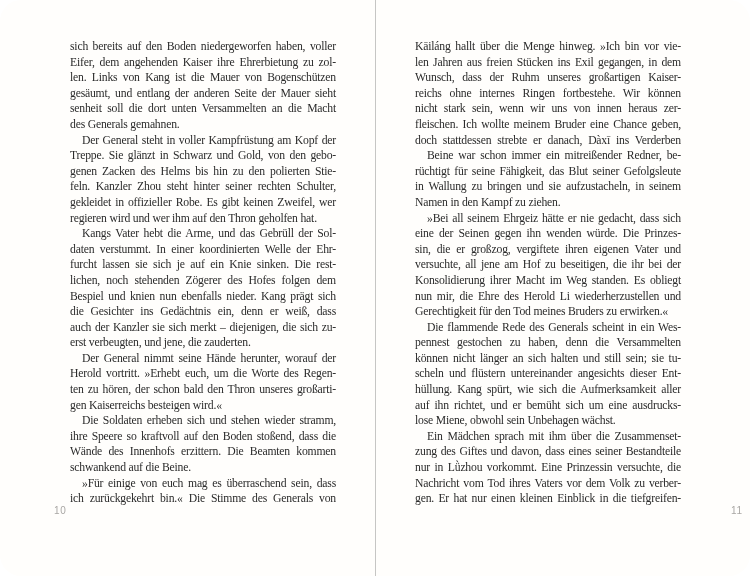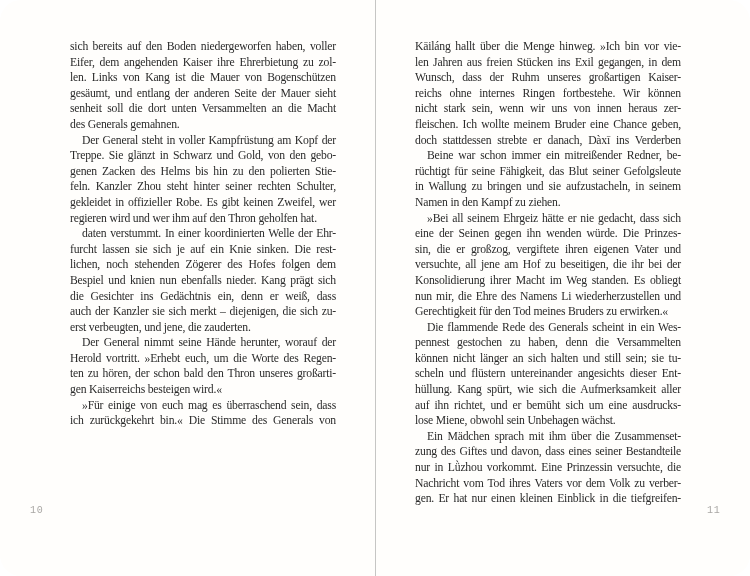--- a/index.html
+++ b/index.html
@@ -44,24 +44,25 @@
   .line.para-end {
     text-align: left;
     text-align-last: left;
   }
   .para.indent .line:first-child {
     text-indent: 12px;
   }
   .page-number {
     position: absolute;
     top: 505px;
-    font-family: Liberation Mono, monospace;
+    font-family: Liberation Sans, sans-serif;
     font-size: 10px;
     letter-spacing: 0.8px;
     color: #a9a7a4;
+    margin-left: 24px;
   }
   .page-number-left  { left: 30px; }
   .page-number-right { left: 707px; }
 </style>
 </head>
 <body>
 
 <div class="spread">
 
   <div class="page page-left">
@@ -76,33 +77,40 @@
         </div>
         <div class="para indent">
           <div class="line">Der General steht in voller Kampfrüstung am Kopf der</div>
           <div class="line">Treppe. Sie glänzt in Schwarz und Gold, von den gebo-</div>
           <div class="line">genen Zacken des Helms bis hin zu den polierten Stie-</div>
           <div class="line">feln. Kanzler Zhou steht hinter seiner rechten Schulter,</div>
           <div class="line">gekleidet in offizieller Robe. Es gibt keinen Zweifel, wer</div>
           <div class="line para-end">regieren wird und wer ihm auf den Thron geholfen hat.</div>
         </div>
         <div class="para indent">
+          <div class="line">Kangs Vater hebt die Arme, und das Gebrüll der Sol-</div>
           <div class="line">daten verstummt. In einer koordinierten Welle der Ehr-</div>
           <div class="line">furcht lassen sie sich je auf ein Knie sinken. Die rest-</div>
           <div class="line">lichen, noch stehenden Zögerer des Hofes folgen dem</div>
           <div class="line">Bespiel und knien nun ebenfalls nieder. Kang prägt sich</div>
           <div class="line">die Gesichter ins Gedächtnis ein, denn er weiß, dass</div>
           <div class="line">auch der Kanzler sie sich merkt – diejenigen, die sich zu-</div>
           <div class="line para-end">erst verbeugten, und jene, die zauderten.</div>
         </div>
         <div class="para indent">
           <div class="line">Der General nimmt seine Hände herunter, worauf der</div>
           <div class="line">Herold vortritt. »Erhebt euch, um die Worte des Regen-</div>
           <div class="line">ten zu hören, der schon bald den Thron unseres großarti-</div>
           <div class="line para-end">gen Kaiserreichs besteigen wird.«</div>
+        </div>
+        <div class="para indent">
+          <div class="line">Die Soldaten erheben sich und stehen wieder stramm,</div>
+          <div class="line">ihre Speere so kraftvoll auf den Boden stoßend, dass die</div>
+          <div class="line">Wände des Innenhofs erzittern. Die Beamten kommen</div>
+          <div class="line para-end">schwankend auf die Beine.</div>
         </div>
         <div class="para indent">
           <div class="line">»Für einige von euch mag es überraschend sein, dass</div>
           <div class="line">ich zurückgekehrt bin.« Die Stimme des Generals von</div>
         </div>
       </div>
     <div class="page-number page-number-left">10</div>
   </div>
 
   <div class="divider"></div>
@@ -123,21 +131,21 @@
           <div class="line">rüchtigt für seine Fähigkeit, das Blut seiner Gefolgsleute</div>
           <div class="line">in Wallung zu bringen und sie aufzustacheln, in seinem</div>
           <div class="line para-end">Namen in den Kampf zu ziehen.</div>
         </div>
         <div class="para indent">
           <div class="line">»Bei all seinem Ehrgeiz hätte er nie gedacht, dass sich</div>
           <div class="line">eine der Seinen gegen ihn wenden würde. Die Prinzes-</div>
           <div class="line">sin, die er großzog, vergiftete ihren eigenen Vater und</div>
           <div class="line">versuchte, all jene am Hof zu beseitigen, die ihr bei der</div>
           <div class="line">Konsolidierung ihrer Macht im Weg standen. Es obliegt</div>
-          <div class="line">nun mir, die Ehre des Namens Li wiederherzustellen und</div>
+          <div class="line">nun mir, die Ehre des Herold Li wiederherzustellen und</div>
           <div class="line para-end">Gerechtigkeit für den Tod meines Bruders zu erwirken.«</div>
         </div>
         <div class="para indent">
           <div class="line">Die flammende Rede des Generals scheint in ein Wes-</div>
           <div class="line">pennest gestochen zu haben, denn die Versammelten</div>
           <div class="line">können nicht länger an sich halten und still sein; sie tu-</div>
           <div class="line">scheln und flüstern untereinander angesichts dieser Ent-</div>
           <div class="line">hüllung. Kang spürt, wie sich die Aufmerksamkeit aller</div>
           <div class="line">auf ihn richtet, und er bemüht sich um eine ausdrucks-</div>
           <div class="line para-end">lose Miene, obwohl sein Unbehagen wächst.</div>

